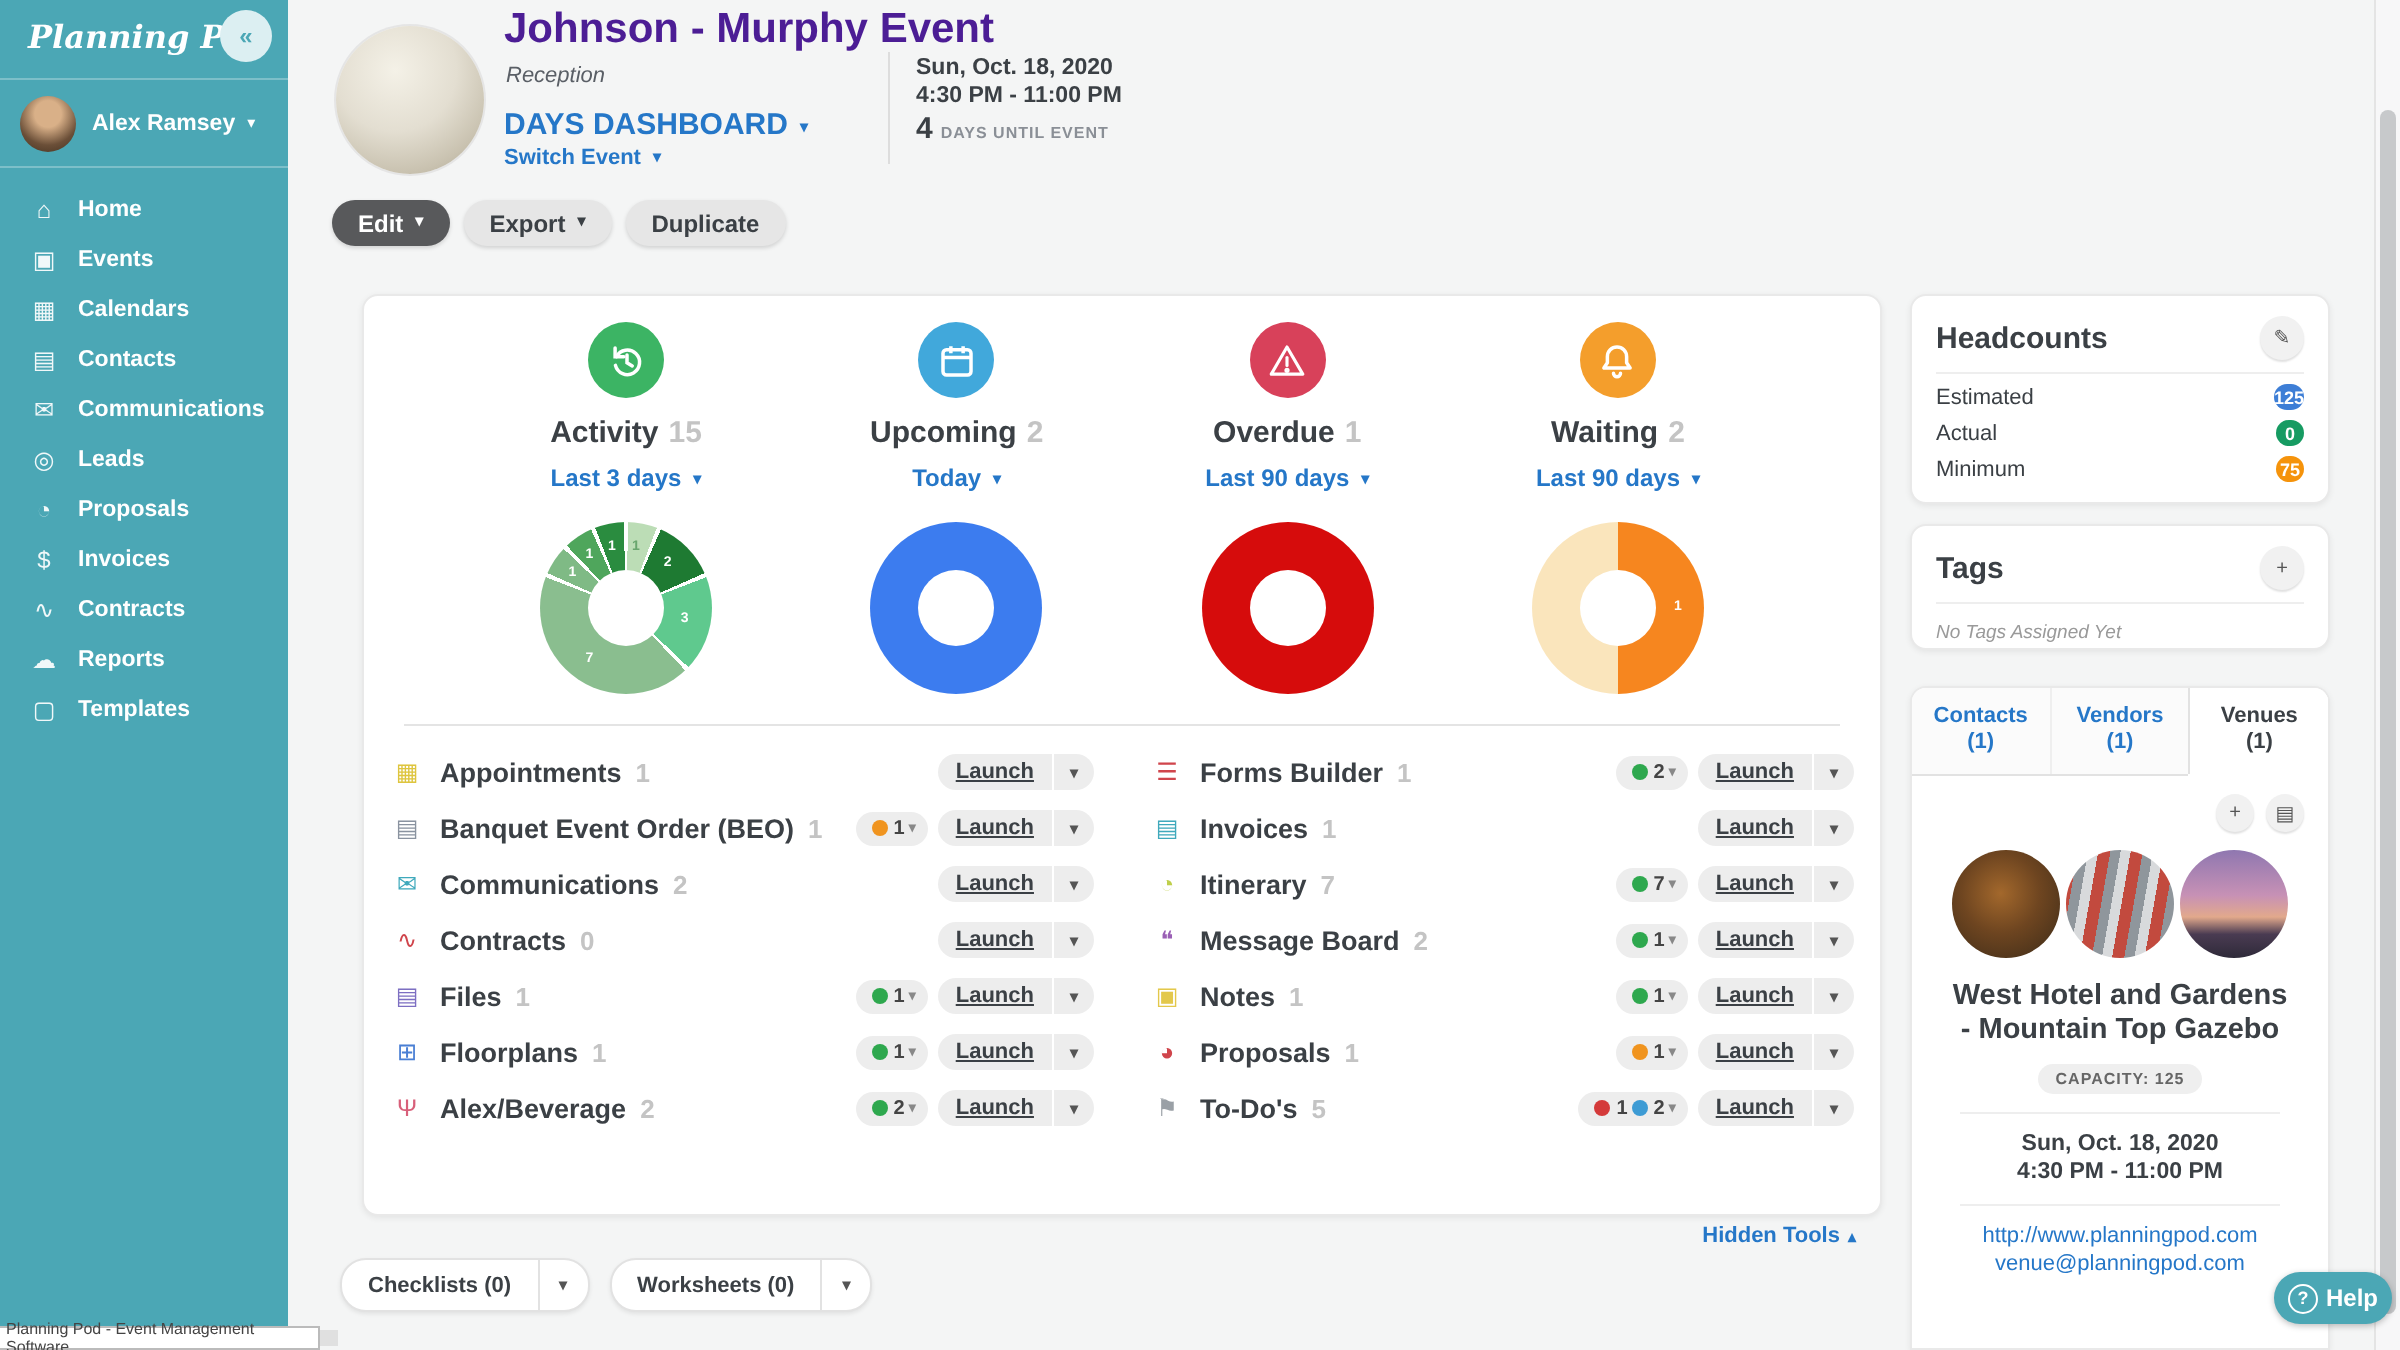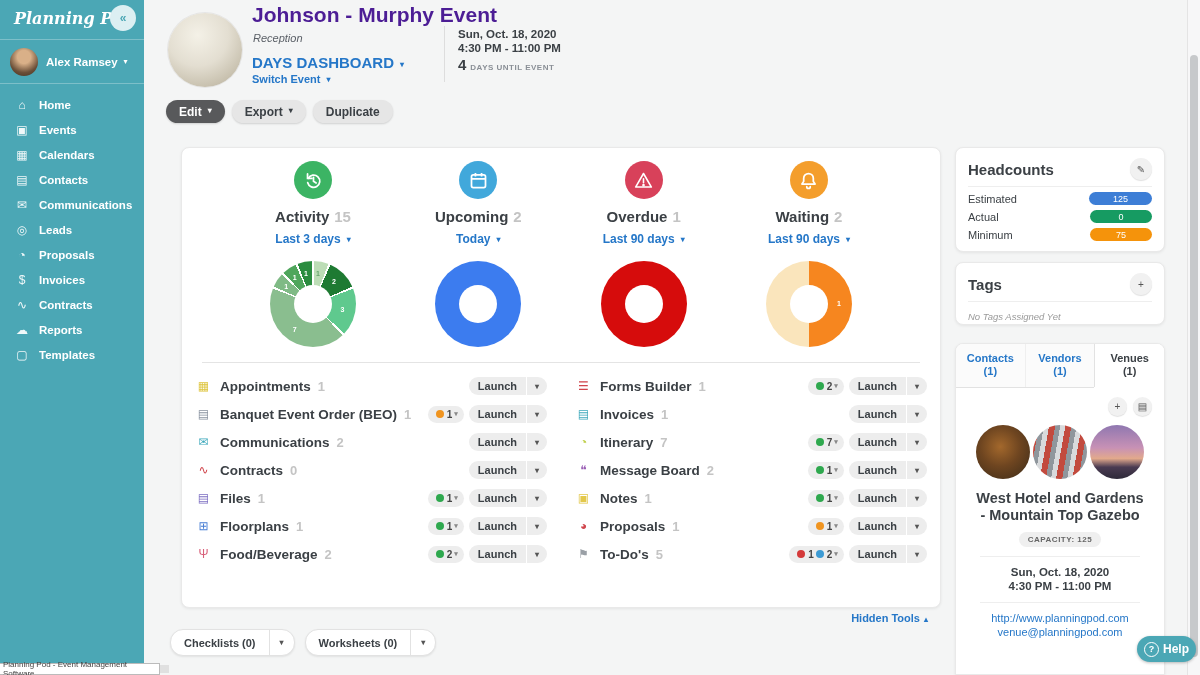--- a/index.html
+++ b/index.html
@@ -55,39 +55,39 @@
   .tools-col{flex:1;min-width:0;}
   .tool-row{height:28px;display:flex;align-items:center;}
   .tool-icon{width:17px;text-align:center;font-size:12px;flex:none;}
   .tool-name{margin-left:8px;font-size:13.5px;font-weight:bold;white-space:nowrap;cursor:pointer;}
   .tool-count{margin-left:7px;font-size:13px;font-weight:bold;color:#C4C4C4;}
   .tool-spacer{flex:1;}
   .badge-pill{height:17px;background:#EDEDED;border-radius:9px;display:flex;align-items:center;padding:0 6px;margin-right:5px;font-size:10px;font-weight:bold;color:#444;cursor:pointer;flex:none;}
   .badge-dot{width:8px;height:8px;border-radius:50%;margin:0 3px 0 2px;flex:none;}
   .badge-caret{font-size:7px;color:#888;margin-left:2px;}
   .launch-btn{height:18px;background:#EDEDED;border-radius:10px;display:flex;align-items:center;font-size:11px;font-weight:bold;color:#3B4045;cursor:pointer;flex:none;}
-  .launch-lbl{padding:0 9px;}
+  .launch-lbl{padding:0 9px;text-decoration:underline;}
   .launch-sep{width:1px;height:18px;background:#fff;}
   .launch-caret{padding:0 8px;font-size:8px;color:#555;}
 
   .hidden-tools{position:absolute;left:170px;top:612px;width:758px;text-align:right;font-size:11px;font-weight:bold;color:#2577C8;cursor:pointer;}
   .bottom-btns{position:absolute;left:170px;top:629px;display:flex;gap:10px;}
   .bottom-pill{height:25px;background:#fff;border:1px solid #E2E2E2;border-radius:13px;display:flex;align-items:center;font-size:11px;font-weight:bold;box-shadow:0 1px 2px rgba(0,0,0,.08);cursor:pointer;}
   .bp-lbl{padding:0 13px;}
   .bp-sep{width:1px;align-self:stretch;background:#E2E2E2;}
   .bp-caret{padding:0 10px;font-size:8px;color:#555;}
 
   
   .side-card{position:absolute;left:955px;width:210px;background:#fff;border:1px solid #E9E9E9;border-radius:8px;box-shadow:0 1px 3px rgba(0,0,0,.07);box-sizing:border-box;}
   #headcounts{top:147px;height:105px;padding:10px 12px;}
   .side-title-row{display:flex;justify-content:space-between;align-items:center;border-bottom:1px solid #EEE;padding-bottom:6px;}
   .side-title{font-size:15px;font-weight:bold;}
   .circle-btn{width:22px;height:22px;border-radius:50%;background:#F1F1F1;display:flex;align-items:center;justify-content:center;font-size:10px;color:#555;box-shadow:0 1px 1px rgba(0,0,0,.12);cursor:pointer;flex:none;}
   .hc-row{display:flex;justify-content:space-between;align-items:center;margin-top:5px;font-size:11px;}
-  .hc-pill{min-width:14px;height:13px;border-radius:7px;color:#fff;font-size:9px;font-weight:normal;display:flex;align-items:center;justify-content:center;padding:0 24px;}
+  .hc-pill{min-width:14px;height:13px;border-radius:7px;color:#fff;font-size:9px;font-weight:bold;display:flex;align-items:center;justify-content:center;padding:0 0;}
   #tags{top:262px;height:63px;padding:10px 12px;}
   .tags-empty{margin-top:9px;font-size:9.5px;font-style:italic;color:#9a9a9a;}
 
   #venues-card{top:343px;height:332px;border-radius:8px 8px 0 0;overflow:hidden;}
   .tabs{display:flex;border-bottom:1px solid #E2E2E2;background:#FBFBFB;}
   .tab{flex:1;padding:8px 0 9px;text-align:center;font-size:11px;font-weight:bold;color:#2577C8;line-height:13px;border-left:1px solid #EFEFEF;cursor:pointer;}
   .tab:first-child{border-left:none;}
   .tab.active{background:#fff;color:#3B4045;border-left:1px solid #E2E2E2;box-shadow:0 1px 0 #fff;}
   .venues-body{padding:9px 8px 0;text-align:center;}
   .mini-btns{display:flex;justify-content:flex-end;gap:6px;padding-right:4px;}
@@ -339,21 +339,21 @@
             <span class="badge-caret">▾</span>
           </span>
           <span class="launch-btn">
             <span class="launch-lbl">Launch</span>
             <span class="launch-sep"></span>
             <span class="launch-caret">▾</span>
           </span>
         </div>
         <div class="tool-row">
           <span class="tool-icon" style="color: rgb(216, 96, 122);">Ψ</span>
-          <span class="tool-name">Food/Beverage</span>
+          <span class="tool-name">Alex/Beverage</span>
           <span class="tool-count">2</span>
           <span class="tool-spacer"></span>
           <span class="badge-pill">
             <span class="badge-dot" style="background: rgb(46, 168, 78);"></span>
             <span>2</span>
             <span class="badge-caret">▾</span>
           </span>
           <span class="launch-btn">
             <span class="launch-lbl">Launch</span>
             <span class="launch-sep"></span>

